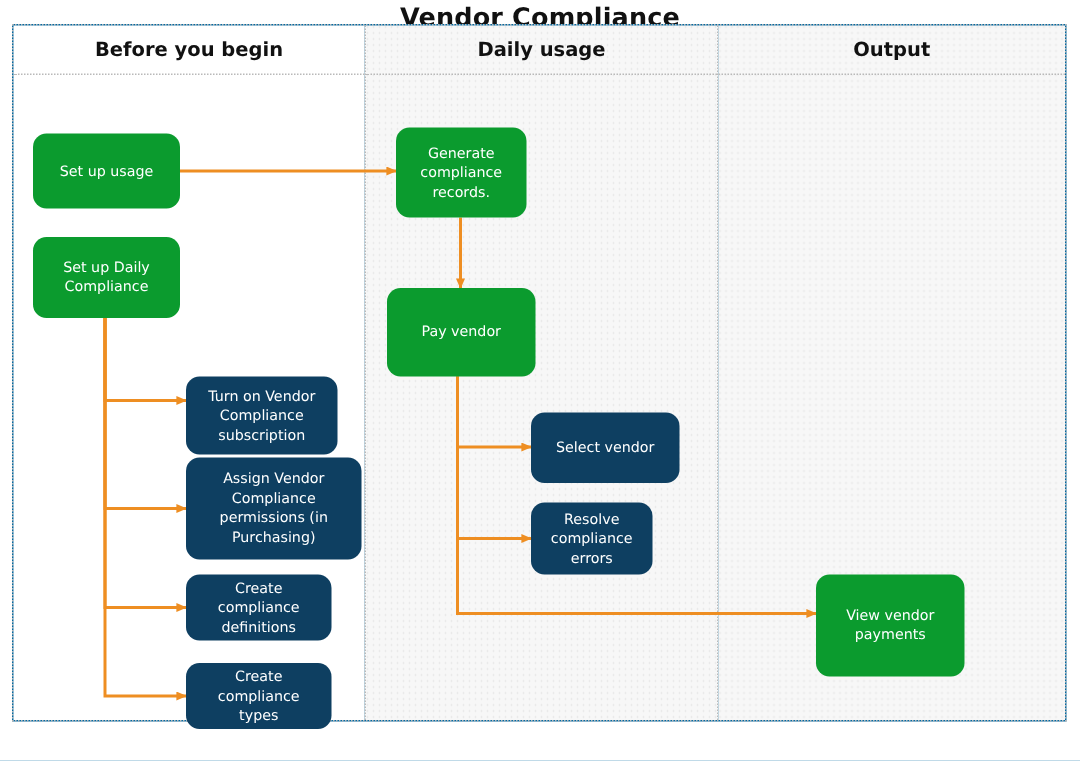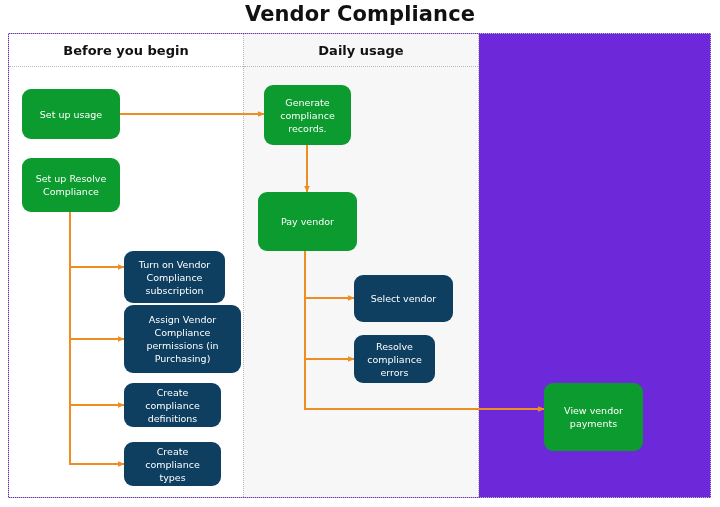--- a/index.html
+++ b/index.html
@@ -15,36 +15,36 @@
     overflow: hidden;
   }
 
   
   #chart-title {
     position: absolute;
     left: 0;
     top: 2px;
     width: 720px;
     text-align: center;
-    font-size: 21px;
+    font-size: 17px;
     font-weight: bold;
     color: #111111;
     letter-spacing: 0.1px;
   }
 
   
   #swimlane-frame {
     position: absolute;
     left: 8px;
-    top: 33px;
+    top: 16px;
     width: 703px;
     height: 465px;
     border: 1px dotted #b9b9b9;
     box-sizing: border-box;
-    background: #6d28d9;
+    background: #0369a1;
   }
 
   
   .lane {
     position: absolute;
     top: 0;
     height: 100%;
     box-sizing: border-box;
   }
   #lane-before { left: 0; width: 234px; background: #ffffff; }
@@ -115,20 +115,23 @@
 <div id="swimlane-frame">
 
   <div class="lane" id="lane-before">
     <div class="lane-header">Before you begin</div>
   </div>
 
   <div class="lane" id="lane-daily">
     <div class="lane-header">Daily usage</div>
   </div>
 
+  <div class="lane" id="lane-output">
+    <div class="lane-header">Output</div>
+  </div>
 </div>
 
 <svg id="connectors" viewBox="0 0 720 507" xmlns="http://www.w3.org/2000/svg">
   <defs>
     <marker id="arrowhead" markerWidth="7" markerHeight="6" refX="6.4" refY="3" orient="auto" markerUnits="userSpaceOnUse">
       <path d="M0,0 L7,3 L0,6 z" fill="#ee8e22"></path>
     </marker>
   </defs>
   <g fill="none" stroke="#ee8e22" stroke-width="2" marker-end="url(#arrowhead)">
 
@@ -145,21 +148,21 @@
     <path d="M305,251 L305,359 L354,359"></path>
     <path d="M305,251 L305,409 L544,409"></path>
   </g>
 </svg>
 
 <div class="node green" style="left:22px; top:89px; width:98px; height:50px;">
   <span>Set up usage</span>
 </div>
 
 <div class="node green" style="left:22px; top:158px; width:98px; height:54px;">
-  <span>Set up Resolve Compliance</span>
+  <span>Set up Daily Compliance</span>
 </div>
 
 <div class="node navy" style="left:124px; top:251px; width:101px; height:52px;">
   <span>Turn on Vendor Compliance subscription</span>
 </div>
 
 <div class="node navy" style="left:124px; top:305px; width:117px; height:68px;">
   <span>Assign Vendor Compliance permissions (in Purchasing)</span>
 </div>
 

